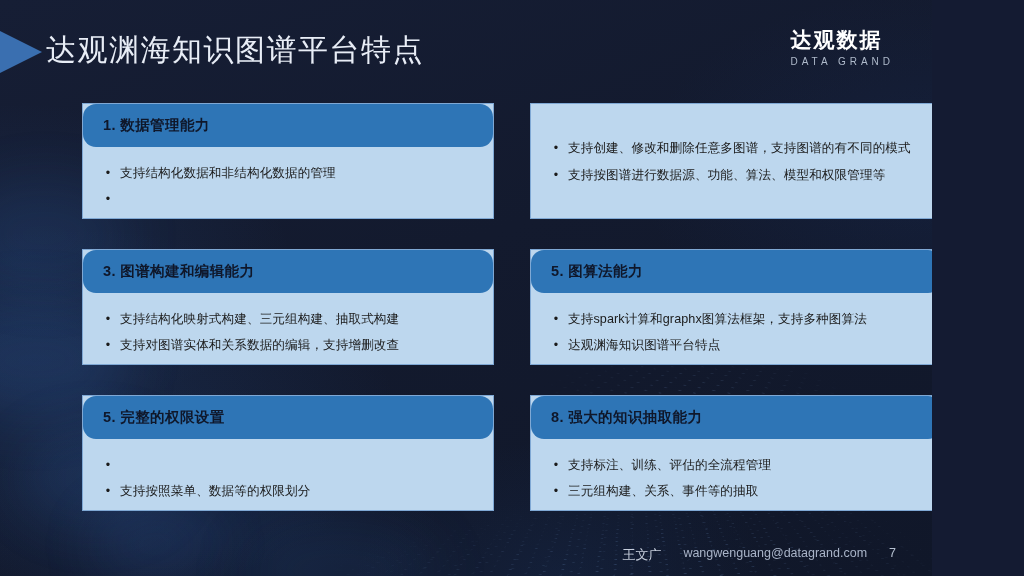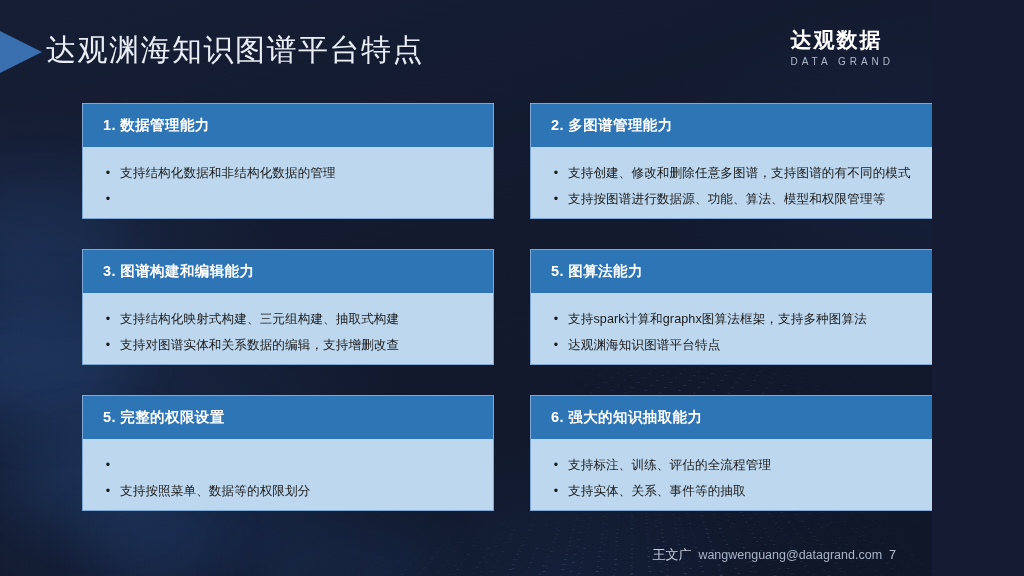--- a/index.html
+++ b/index.html
@@ -84,23 +84,24 @@
     border:1px solid #7FA8D4;
     background:#BDD7EE;
     display:flex; flex-direction:column;
     overflow:hidden;
   }
   .card-head{
     height:43px; flex:none;
     background:#2E75B6;
     display:flex; align-items:center;
     padding:0 20px;
-    color:#ffffff;
+    color:#0f172a;
     font-size:14.5px; font-weight:700;
     letter-spacing:.4px;
+    border-radius:13px;
   }
   .card-body{
     flex:1;
     padding:13px 18px 10px 20px;
     display:flex; flex-direction:column; justify-content:center;
   }
   .bullet-row{
     display:flex; align-items:flex-start;
     font-size:12.6px; color:#1A1A1A; line-height:1.55;
     padding:3.5px 0;
@@ -108,21 +109,21 @@
   .bullet-dot{
     flex:none; width:10px; margin-right:7px;
     color:#1A1A1A; font-size:12.6px; line-height:1.55;
     text-align:center;
   }
   .bullet-text{ letter-spacing:.1px; }
 
   
   .footer{
     position:absolute; right:36px; bottom:12px;
-    display:flex; align-items:center; gap:7px;
+    display:flex; align-items:flex-start; gap:22px;
     color:#A9B4C8; font-size:12.5px;
   }
   .footer-name{ color:#C6CEDC; font-size:13px; }
   .footer-mail{ color:#A9B4C8; font-size:12.5px; }
   .footer-page{ color:#B6C0D0; font-size:12.5px; }
 </style>
 </head>
 <body>
 
 <div class="slide">
@@ -152,21 +153,20 @@
           <span class="bullet-dot">•</span>
           <span class="bullet-text">支持结构化数据和非结构化数据的管理</span>
         </div>
         <div class="bullet-row">
           <span class="bullet-dot">•</span>
         </div>
       </div>
     </div>
 
     <div class="card">
-      <div class="card-head">2. 多图谱管理能力</div>
       <div class="card-body">
         <div class="bullet-row">
           <span class="bullet-dot">•</span>
           <span class="bullet-text">支持创建、修改和删除任意多图谱，支持图谱的有不同的模式</span>
         </div>
         <div class="bullet-row">
           <span class="bullet-dot">•</span>
           <span class="bullet-text">支持按图谱进行数据源、功能、算法、模型和权限管理等</span>
         </div>
       </div>
@@ -207,29 +207,29 @@
           <span class="bullet-dot">•</span>
         </div>
         <div class="bullet-row">
           <span class="bullet-dot">•</span>
           <span class="bullet-text">支持按照菜单、数据等的权限划分</span>
         </div>
       </div>
     </div>
 
     <div class="card">
-      <div class="card-head">6. 强大的知识抽取能力</div>
+      <div class="card-head">8. 强大的知识抽取能力</div>
       <div class="card-body">
         <div class="bullet-row">
           <span class="bullet-dot">•</span>
           <span class="bullet-text">支持标注、训练、评估的全流程管理</span>
         </div>
         <div class="bullet-row">
           <span class="bullet-dot">•</span>
-          <span class="bullet-text">支持实体、关系、事件等的抽取</span>
+          <span class="bullet-text">三元组构建、关系、事件等的抽取</span>
         </div>
       </div>
     </div>
 
   </div>
 
   <div class="footer">
     <span class="footer-name">王文广</span>
     <span class="footer-mail">wangwenguang@datagrand.com</span>
     <span class="footer-page">7</span>

